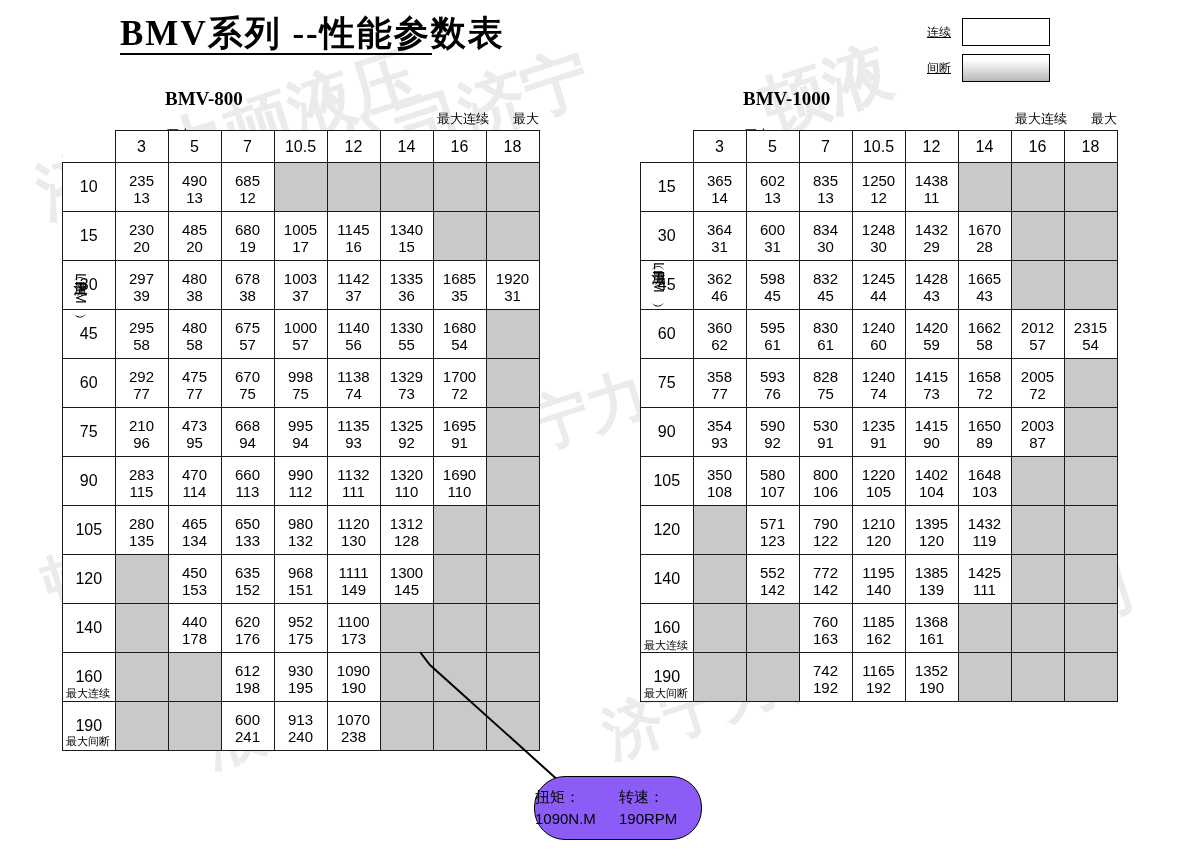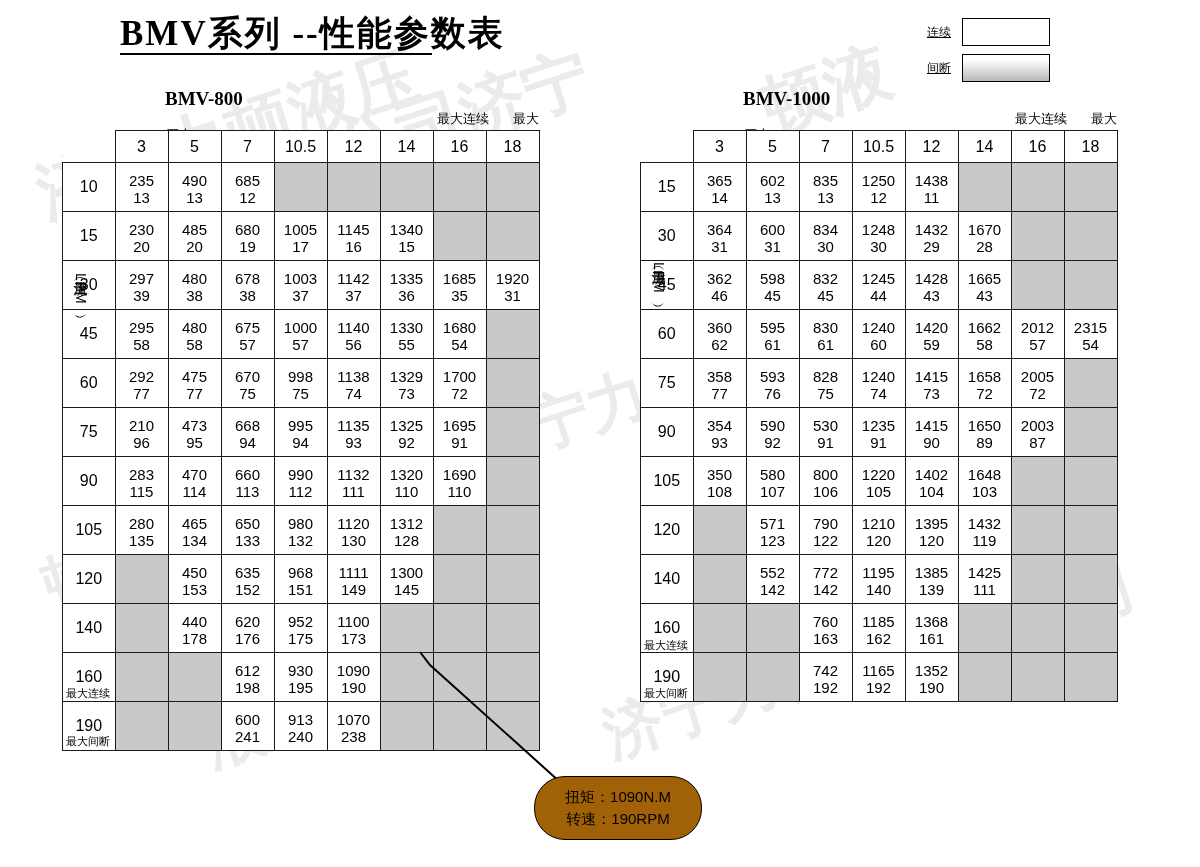--- a/index.html
+++ b/index.html
@@ -82,22 +82,22 @@
     text-align:center;
   }
   
   .sidelab{position:absolute;font-size:11px;text-align:right;width:62px;}
 
   
   #callout{
     position:absolute;left:534px;top:776px;
     width:166px;height:62px;
     border:1px solid #000;border-radius:31px;
-    background:#a16207;
-    display:flex;flex-direction:column;justify-content:center;align-items:center;
+    background:#8b5cf6;
+    display:flex;flex-direction:row;justify-content:center;align-items:center;
     font-size:15px;line-height:1.45;
   }
   #callout-line{position:absolute;left:0;top:0;pointer-events:none;}
 </style>
 </head>
 <body>
 
 <div class="watermark wm1">济宁力顿液压</div>
 <div class="watermark wm2">公司济宁</div>
 <div class="watermark wm3">顿液</div>

